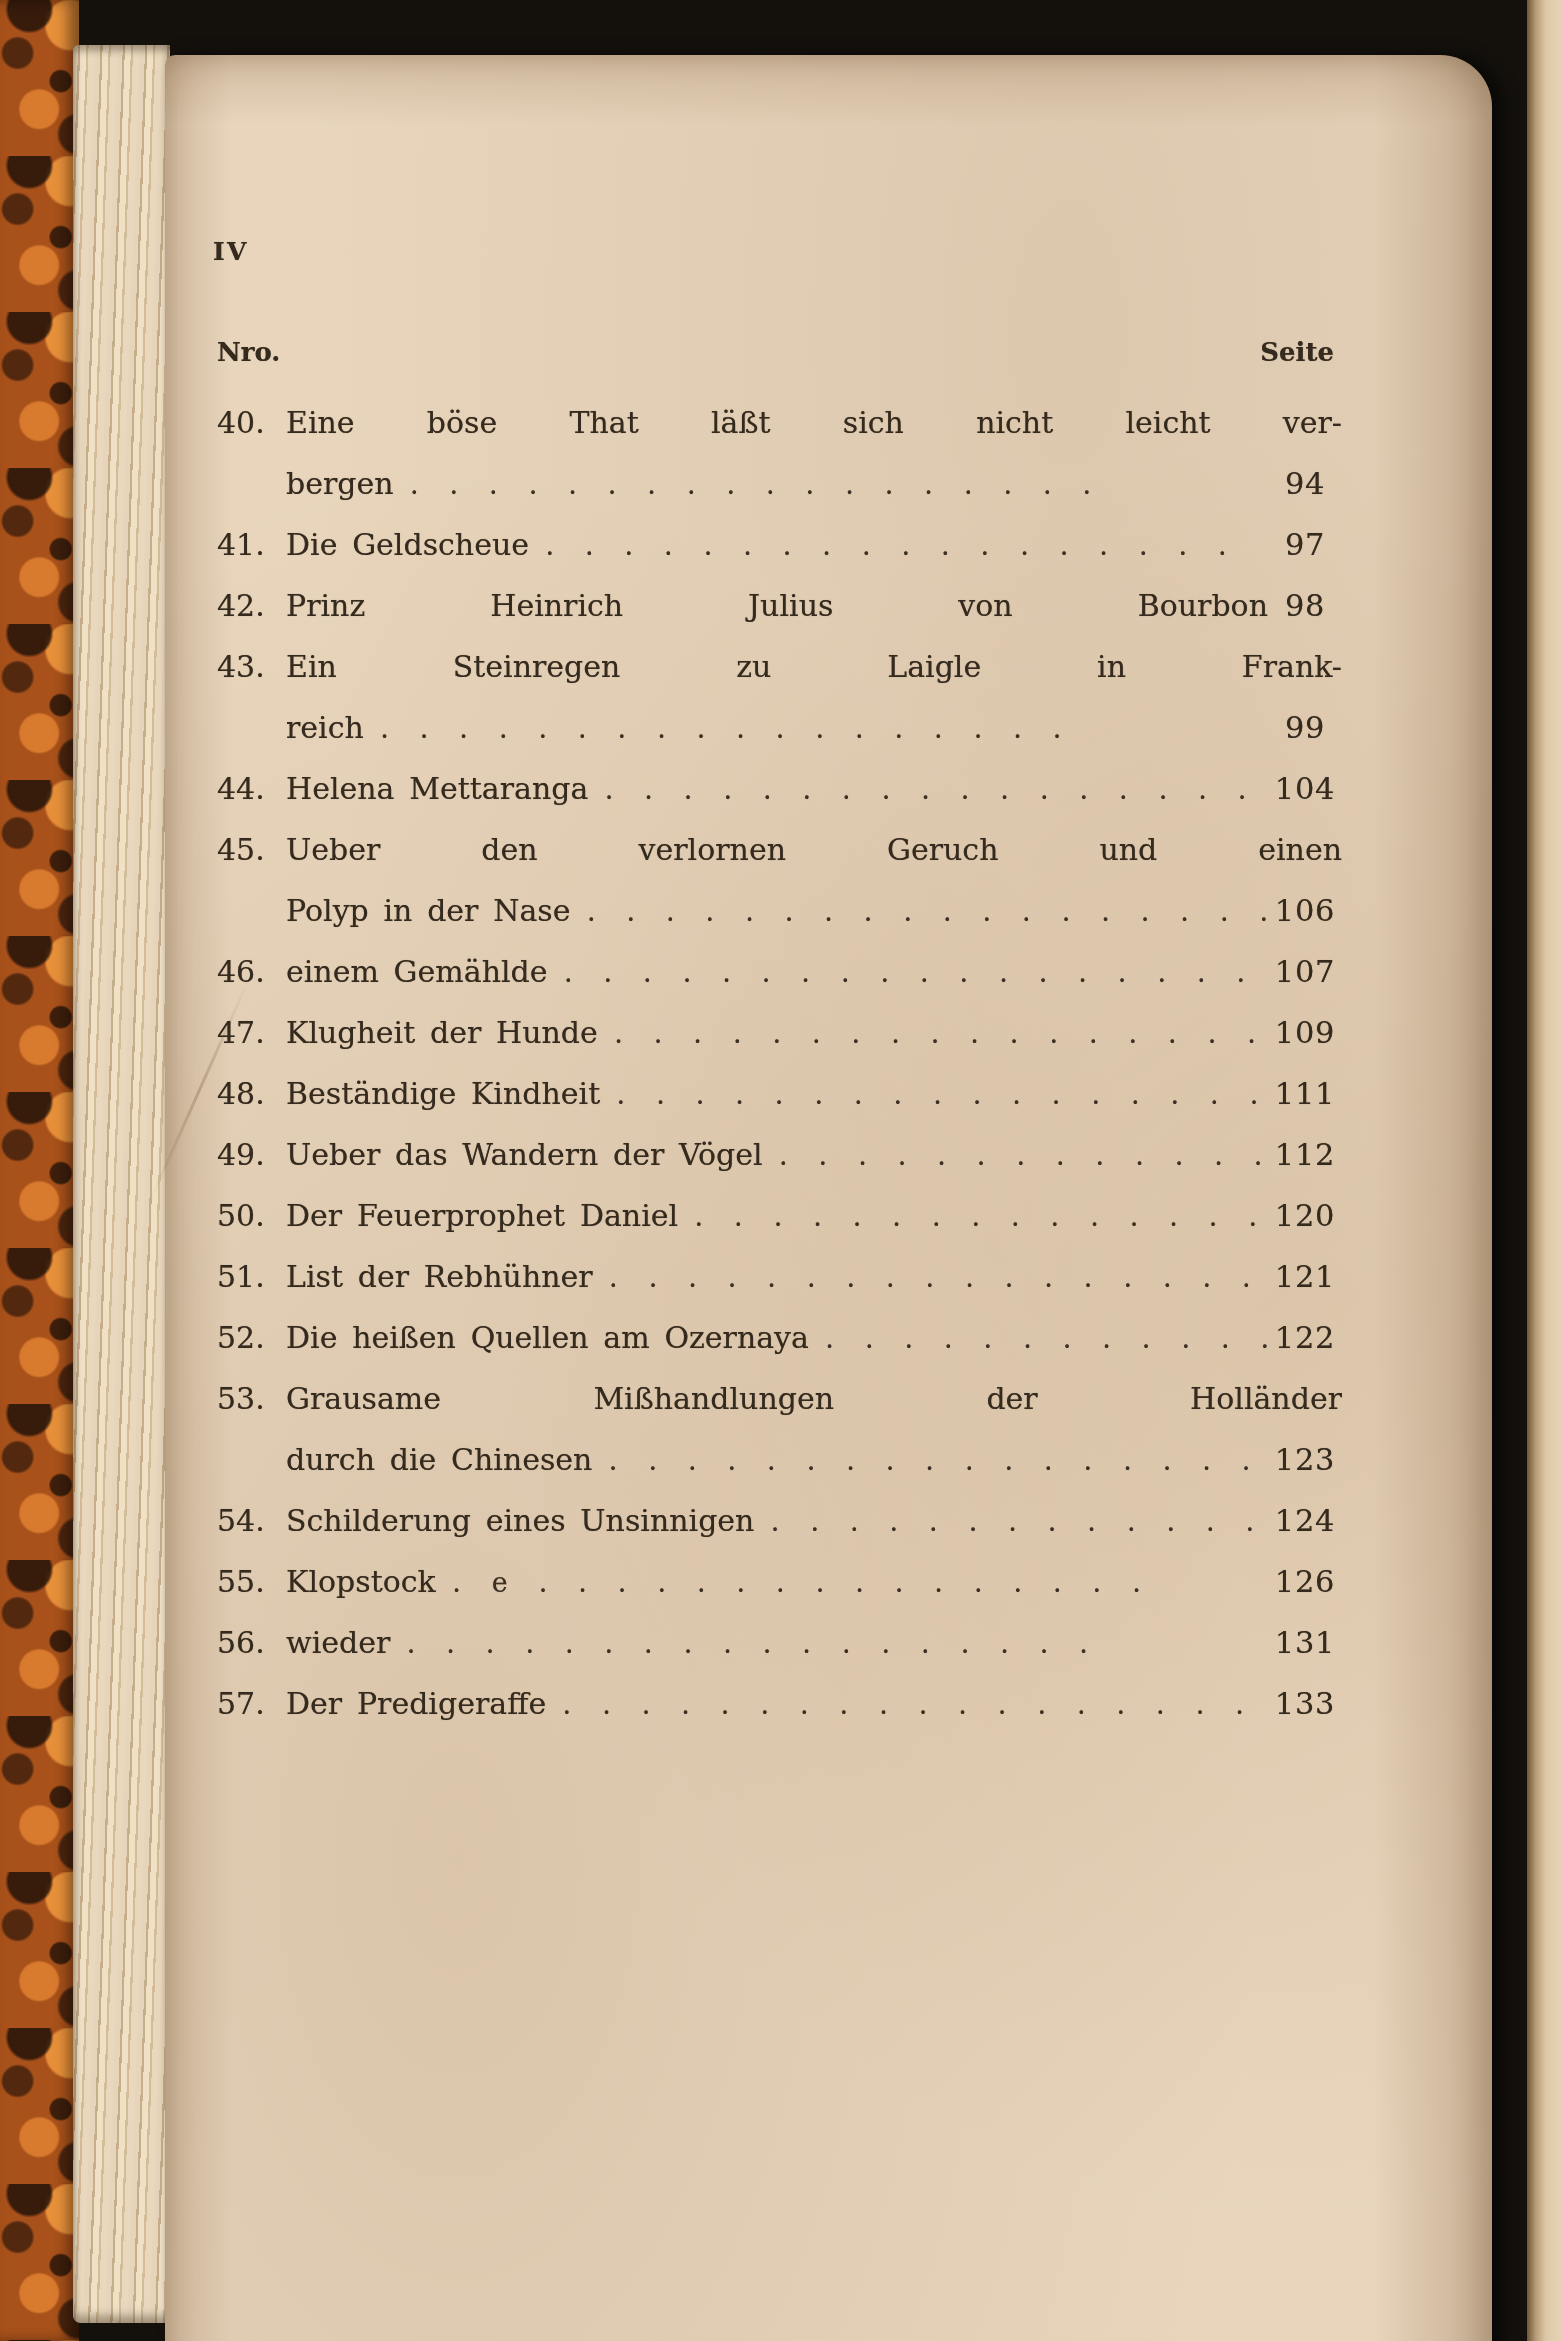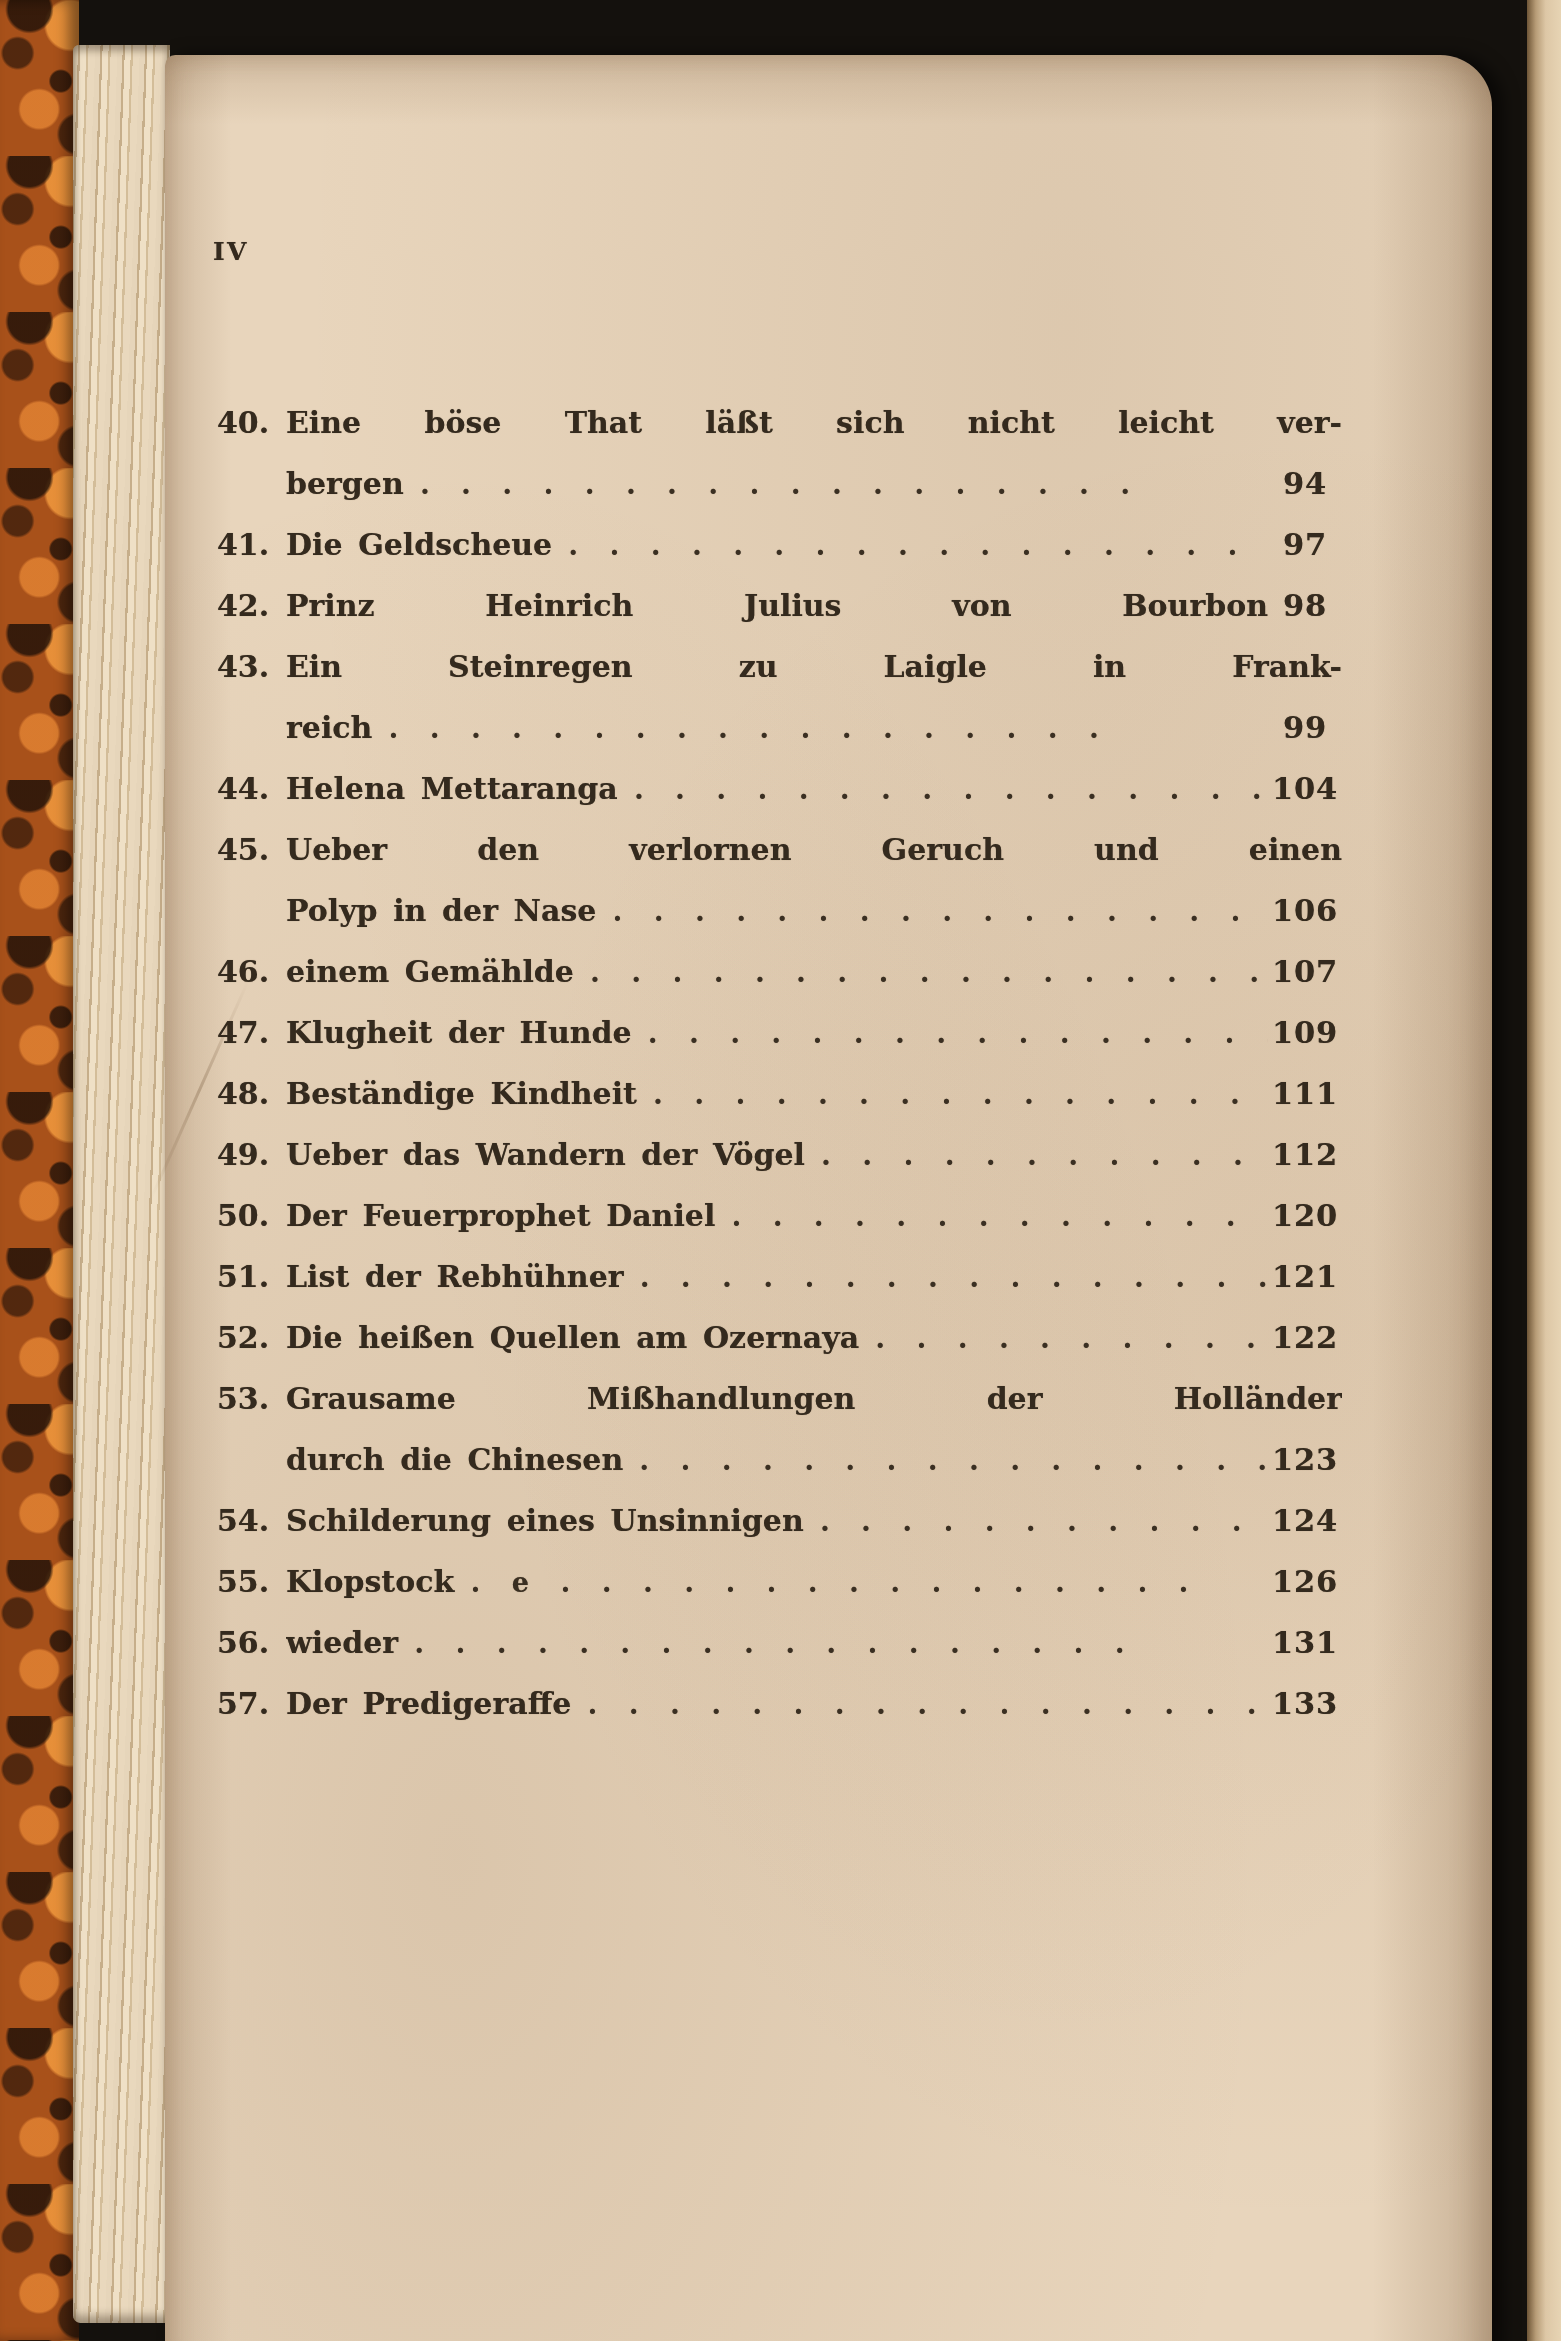--- a/index.html
+++ b/index.html
@@ -72,21 +72,21 @@
   }
 
   .head-row{
     position:absolute;left:52px;top:282px;width:1117px;
     display:flex;justify-content:space-between;
     font-size:26px;font-weight:700;
   }
 
   .entries{position:absolute;left:52px;top:337px;width:1125px;}
 
-  .entry{display:flex;font-size:30px;font-weight:700;}
+  .entry{display:flex;font-size:30px;font-weight:400;}
   .entry .num{width:69px;line-height:61px;flex:0 0 auto;}
   .entry .body{flex:1;min-width:0;}
   .row{display:flex;align-items:baseline;line-height:61px;height:61px;overflow:hidden;}
   .row.j{display:block;text-align:justify;text-align-last:justify;}
   .title{white-space:nowrap;word-spacing:5.2px;text-align:right;}
   .title.fill{flex:1;display:block;white-space:normal;text-align:justify;text-align-last:justify;min-width:0;}
   .dots{
     flex:1;min-width:0;overflow:hidden;white-space:nowrap;
     letter-spacing:11.2px;font-size:27px;padding:0 10.4px 0 16.4px;
     color:#3a2f22;
@@ -100,20 +100,24 @@
 
   <div class="cover-marble"></div>
   <div class="page-edges"></div>
   <div class="facing-edge"></div>
 
   <div class="paper">
     <div class="crease"></div>
 
     <div class="folio ink">IV</div>
 
+    <div class="head-row ink">
+      <span>Nro.</span>
+      <span>Seite</span>
+    </div>
 
     <div class="entries ink">
 
       <div class="entry">
         <span class="num">40.</span>
         <div class="body">
           <div class="row j"><span class="title">Eine böse That läßt sich nicht leicht ver-</span></div>
           <div class="row">
             <span class="title">bergen</span>
             <span class="dots">.  .  .  .  .  .  .  .  .  .  .  .  .  .  .  .  .  .</span>

